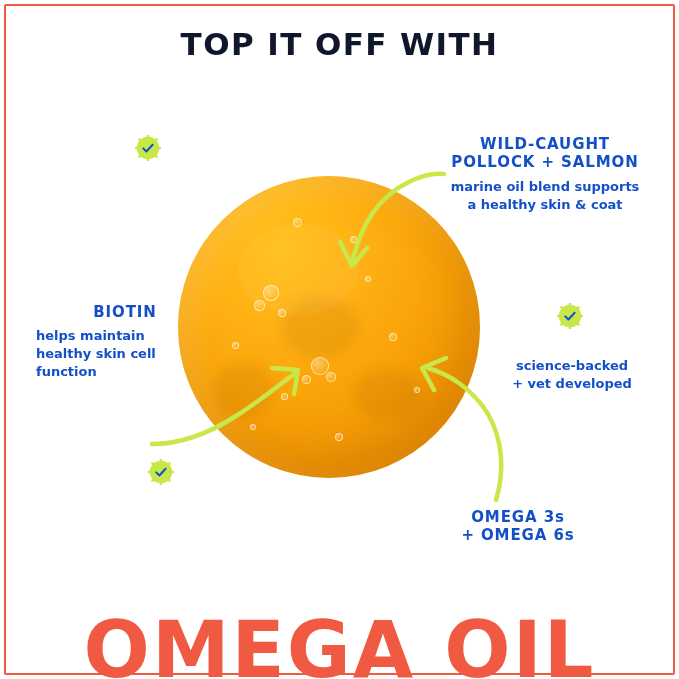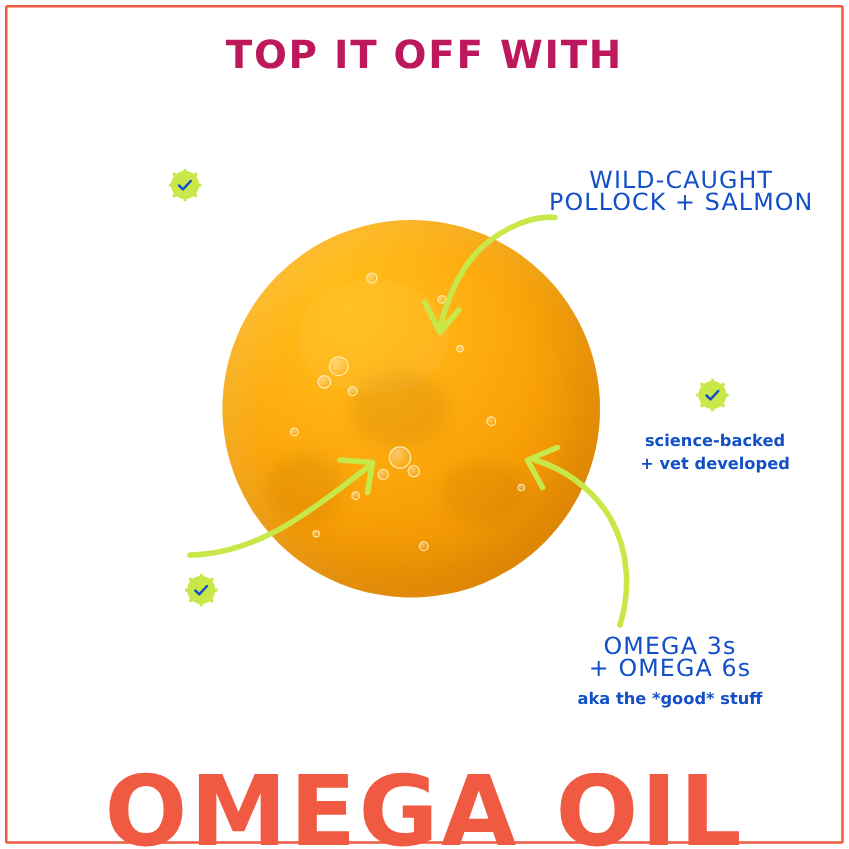--- a/index.html
+++ b/index.html
@@ -33,21 +33,21 @@
     pointer-events: none;
   }
 
   
   #headline {
     position: absolute;
     left: 0;
     top: 26px;
     width: 679px;
     text-align: center;
-    color: #be185d;
+    color: #0f172a;
     font-family: "DejaVu Sans", sans-serif;
     font-weight: bold;
     font-size: 31px;
     letter-spacing: 1.4px;
     line-height: 37px;
   }
   #headline .l2 { display: block; }
 
   
   #oil-wrap {
@@ -94,33 +94,33 @@
   }
   .badge svg { display: block; }
 
   
   .block {
     position: absolute;
     color: #1350c8;
     font-family: "DejaVu Sans", sans-serif;
   }
   .block .title {
-    font-weight: normal;
-    font-size: 19px;
+    font-weight: bold;
+    font-size: 15px;
     letter-spacing: 0.9px;
     line-height: 18px;
     white-space: pre-line;
     text-align: center;
   }
   .block .body {
     font-size: 13px;
     line-height: 18px;
     white-space: pre-line;
   }
-  .block .body.bold { font-weight: bold; }
+  .block .body.bold { font-weight: bold; margin-top: 12px; }
   .block.center { text-align: center; }
   .block.left { text-align: left; }
 
   
   .arrow {
     position: absolute;
     pointer-events: none;
   }
 
   
@@ -242,30 +242,37 @@
 
   <svg class="arrow" style="left:368px;top:356px;" width="145" height="150" viewBox="0 0 145 150">
     <path d="M128 144 C136 118 136 86 120 58 C104 32 80 18 60 12" fill="none" stroke="#c8e84a" stroke-width="4.5" stroke-linecap="round"></path>
     <path d="M78 2 L54 12 L66 34" fill="none" stroke="#c8e84a" stroke-width="4.5" stroke-linecap="round" stroke-linejoin="round"></path>
   </svg>
 
 
   <div class="block center" style="left:420px;top:135px;width:250px;">
     <div class="title">WILD-CAUGHT
 POLLOCK + SALMON</div>
-  </div>
-
+    <div class="body bold" style="margin-top:7px;">marine oil blend supports
+a healthy skin &amp; coat</div>
+  </div>
+
+  <div class="block left" style="left:36px;top:303px;width:150px;">
+    <div class="title" style="padding-left:28px;">BIOTIN</div>
+    <div class="body bold" style="margin-top:6px;">helps maintain
+healthy skin cell
+function</div>
+  </div>
 
   <div class="block center" style="left:492px;top:345px;width:160px;">
     <div class="body bold">science-backed
 + vet developed</div>
   </div>
 
 
-  <div class="block center" style="left:424px;top:508px;width:224px;">
+  <div class="block center" style="left:406px;top:508px;width:224px;">
     <div class="title">OMEGA 3s
 + OMEGA 6s</div>
-    <div class="body bold" style="margin-top:7px;">aka the *good* stuff</div>
   </div>
 
   <div id="wordmark">OMEGA OIL</div>
 
 </div>
 
 </body></html>

